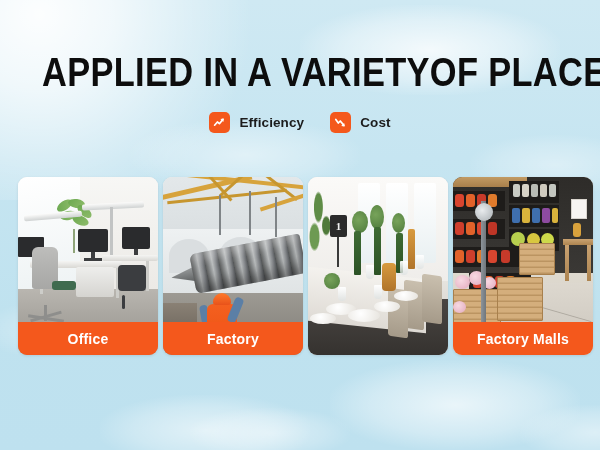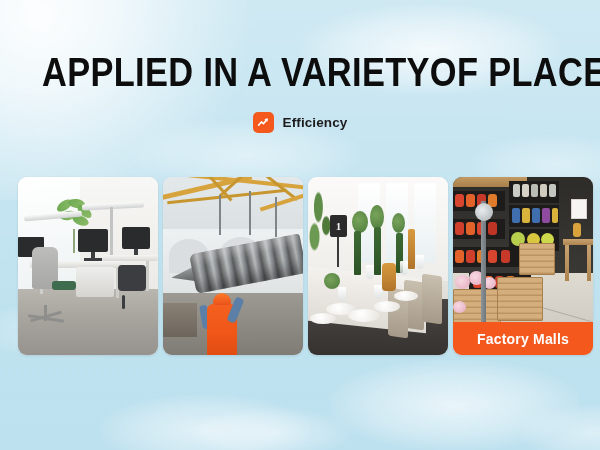--- a/index.html
+++ b/index.html
@@ -303,20 +303,29 @@
     <div class="legend-item">
       <span class="legend-icon">
         <svg width="13" height="13" viewBox="0 0 13 13" aria-hidden="true">
           <path d="M1.6 9.2 L4.4 6.0 L6.4 7.7 L10.0 3.4" fill="none" stroke="#ffffff" stroke-width="1.7" stroke-linecap="round" stroke-linejoin="round"></path>
           <path d="M7.4 3.0 L10.7 2.6 L10.4 5.9 Z" fill="#ffffff"></path>
         </svg>
       </span>
       <span class="legend-label">Efficiency</span>
     </div>
 
+    <div class="legend-item">
+      <span class="legend-icon">
+        <svg width="13" height="13" viewBox="0 0 13 13" aria-hidden="true">
+          <path d="M1.8 3.4 L4.3 7.0 L6.3 5.0 L9.9 9.4" fill="none" stroke="#ffffff" stroke-width="1.7" stroke-linecap="round" stroke-linejoin="round"></path>
+          <path d="M7.2 9.9 L10.6 10.4 L10.2 7.1 Z" fill="#ffffff"></path>
+        </svg>
+      </span>
+      <span class="legend-label">Cost</span>
+    </div>
 
   </div>
 
   <div class="cards">
 
     <div class="card">
       <div class="photo p-office">
         <div class="o-window"></div>
         <div class="o-wall"></div>
         <div class="o-floor"></div>
@@ -352,20 +361,23 @@
         <div class="o-cab" style="left:58px; top:90px; width:38px; height:30px;"></div>
 
         <div class="o-chair-back" style="left:14px; top:70px; width:26px; height:42px;"></div>
         <div class="o-chair-seat" style="left:34px; top:104px; width:24px; height:9px;"></div>
         <div class="o-chair-base" style="left:26px; top:128px; width:3px; height:16px;"></div>
         <div class="o-chair-base" style="left:10px; top:140px; width:36px; height:3px; transform:rotate(9deg);"></div>
         <div class="o-chair-base" style="left:12px; top:138px; width:32px; height:3px; transform:rotate(-16deg);"></div>
 
         <div class="o-darkchair" style="left:100px; top:88px; width:28px; height:26px;"></div>
         <div class="o-darkchair" style="left:104px; top:118px; width:3px; height:14px;"></div>
+      </div>
+      <div class="caption">
+        <span>Office</span>
       </div>
     </div>
 
     <div class="card">
       <div class="photo p-factory">
         <div class="f-beamarea">
           <div class="f-truss" style="left:-6px; top:8px;  width:96px; height:5px; transform:rotate(-13deg);"></div>
           <div class="f-truss" style="left:16px; top:2px;  width:130px;height:4px; transform:rotate(6deg);"></div>
           <div class="f-truss2" style="left:4px; top:18px; width:120px;height:3px; transform:rotate(-6deg);"></div>
           <div class="f-truss2" style="left:10px;top:-4px; width:70px; height:3px; transform:rotate(48deg);"></div>
@@ -389,20 +401,23 @@
         <div class="f-screw">
           <div class="f-screw-tip"></div>
           <div class="f-screw-body"></div>
         </div>
 
         <div class="f-worker-arm2"></div>
         <div class="f-worker-body"></div>
         <div class="f-worker-arm"></div>
         <div class="f-worker-helmet"></div>
       </div>
+      <div class="caption">
+        <span>Factory</span>
+      </div>
     </div>
 
     <div class="card">
       <div class="photo p-rest">
         <div class="r-winwall"></div>
         <div class="r-winpane" style="left:50px;"></div>
         <div class="r-winpane" style="left:78px;"></div>
         <div class="r-winpane" style="left:106px;"></div>
         <div class="r-floor"></div>
 

